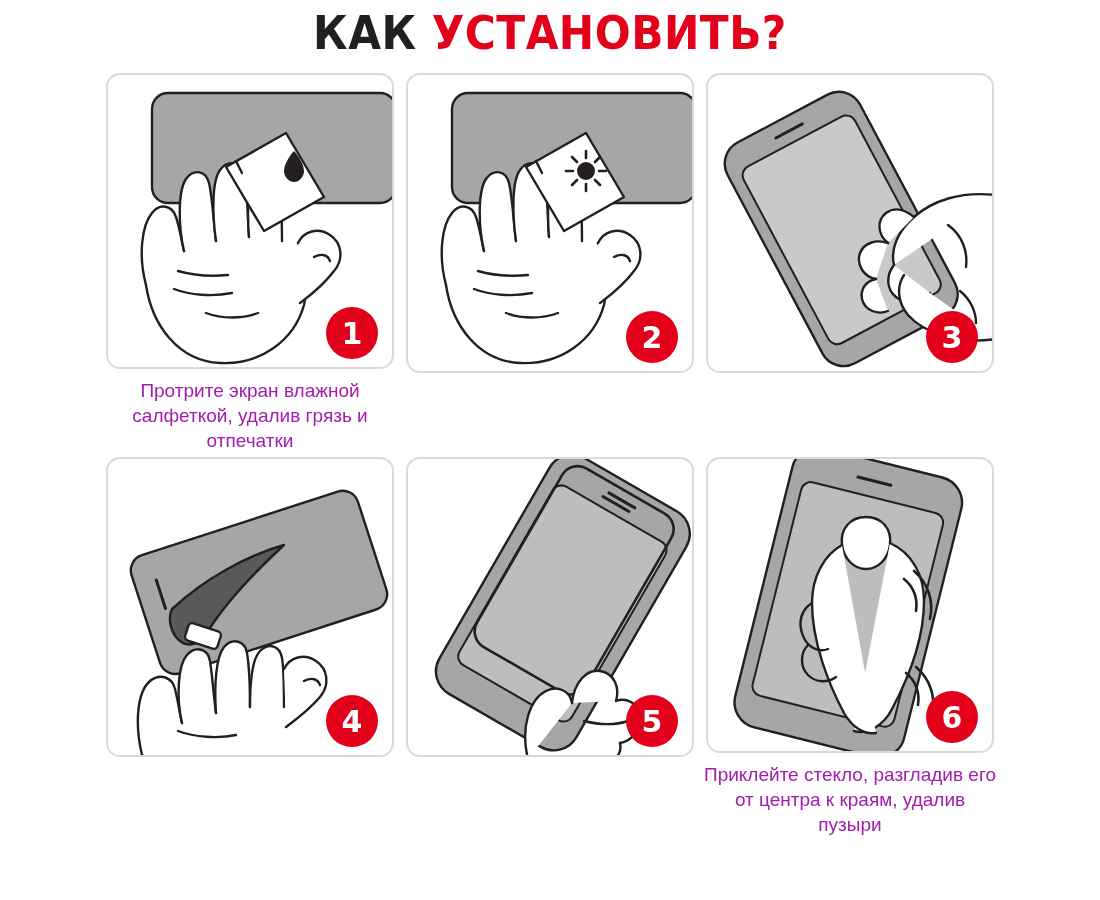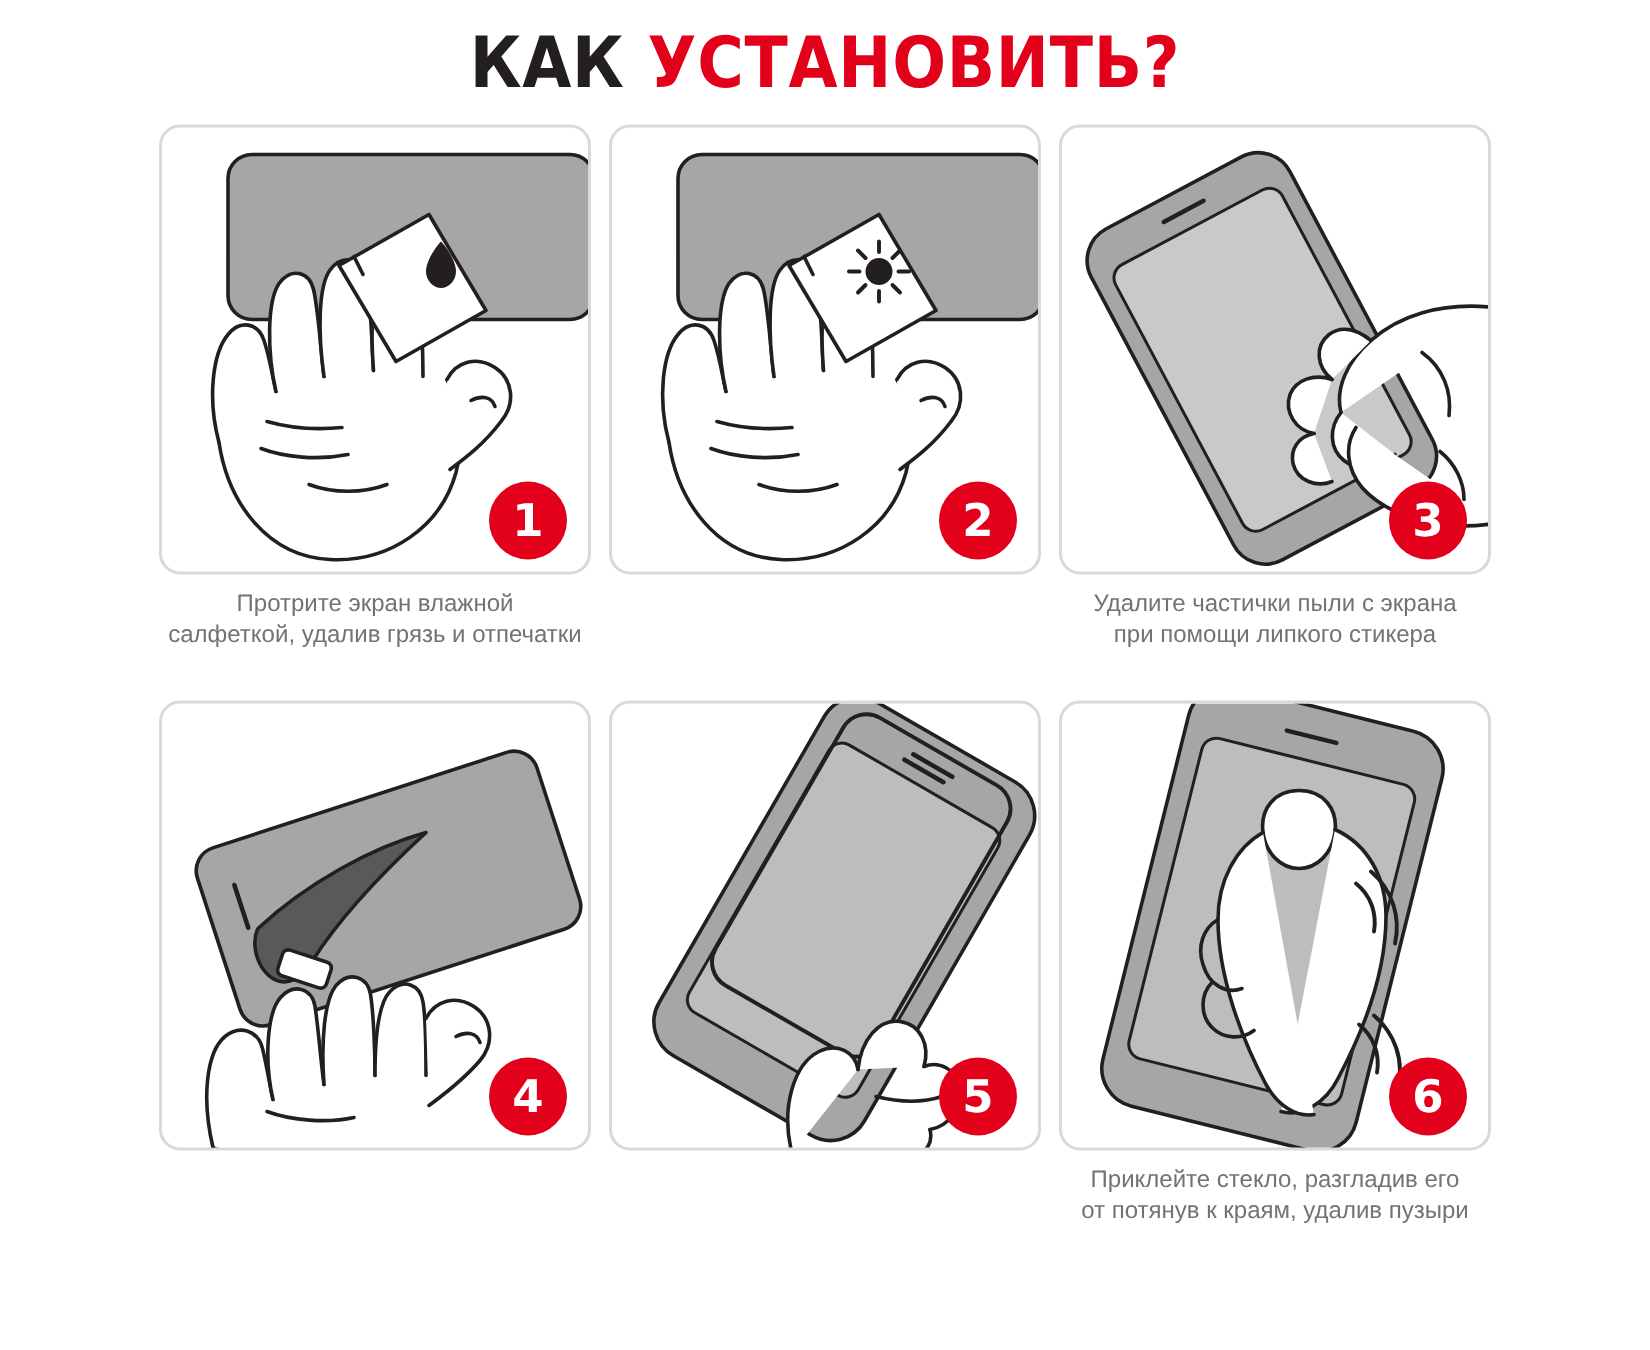--- a/index.html
+++ b/index.html
@@ -16,21 +16,21 @@
     position: relative;
   }
   .page {
     width: 1100px;
     height: 900px;
     position: relative;
     box-sizing: border-box;
   }
   .title {
     text-align: center;
-    padding-top: 18px;
+    padding-top: 8px;
     font-size: 47px;
     font-weight: bold;
     letter-spacing: 0.5px;
     line-height: 1.05;
     text-transform: uppercase;
     font-family: "DejaVu Sans", sans-serif;
     font-stretch: condensed;
   }
   .title .t-black { color: #231f20; }
   .title .t-red { color: #e2001a; }
@@ -77,23 +77,23 @@
     display: flex;
     align-items: center;
     justify-content: center;
     font-family: "DejaVu Sans", sans-serif;
     z-index: 5;
   }
   .caption {
     margin-top: 9px;
     width: 292px;
     text-align: center;
-    font-size: 16px;
+    font-size: 19px;
     line-height: 1.32;
-    color: #737373;
+    color: #a21caf;
     white-space: pre-line;
     font-family: "Liberation Sans", sans-serif;
   }
 </style>
 </head>
 <body>
 
 <div class="page">
 
   <div class="title">
@@ -184,22 +184,20 @@
             <path d="M288 264 C250 270 216 258 200 240 C190 228 188 212 196 200" fill="#ffffff"></path>
             <path d="M206 142 C196 134 186 132 178 138 C168 146 170 160 180 168" fill="#ffffff"></path>
             <path d="M180 168 C168 164 156 168 152 178 C148 190 156 202 168 204" fill="#ffffff"></path>
             <path d="M168 204 C158 206 152 214 154 224 C157 236 170 240 180 236" fill="#ffffff"></path>
             <path d="M240 150 C254 160 260 176 258 192"></path>
             <path d="M252 216 C262 224 268 236 268 248"></path>
           </g>
         </svg>
         <div class="badge">3</div>
       </div>
-      <div class="caption">Удалите частички пыли с экрана
-при помощи липкого стикера</div>
     </div>
 
     <div class="cell">
       <div class="panel">
         <svg width="288" height="300" viewBox="0 0 288 300">
           <g fill="none" stroke="#231f20" stroke-width="2.4" stroke-linecap="round" stroke-linejoin="round">
 
             <g transform="rotate(-18 150 130)">
               <rect x="34" y="62" width="238" height="124" rx="16" fill="#a6a6a6" stroke="#231f20"></rect>
               <line x1="56" y1="90" x2="56" y2="120" stroke="#231f20" stroke-width="3"></line>
@@ -269,17 +267,17 @@
 
             <path d="M196 120 C206 128 210 140 208 152" stroke-width="2.6"></path>
             <path d="M206 112 C220 124 226 142 222 160" stroke-width="2.6"></path>
             <path d="M198 214 C208 222 212 234 210 246" stroke-width="2.6"></path>
             <path d="M208 208 C222 220 228 238 224 254" stroke-width="2.6"></path>
           </g>
         </svg>
         <div class="badge">6</div>
       </div>
       <div class="caption">Приклейте стекло, разгладив его
-от потянув к краям, удалив пузыри</div>
+от центра к краям, удалив пузыри</div>
     </div>
 
   </div>
 </div>
 
 </body></html>

